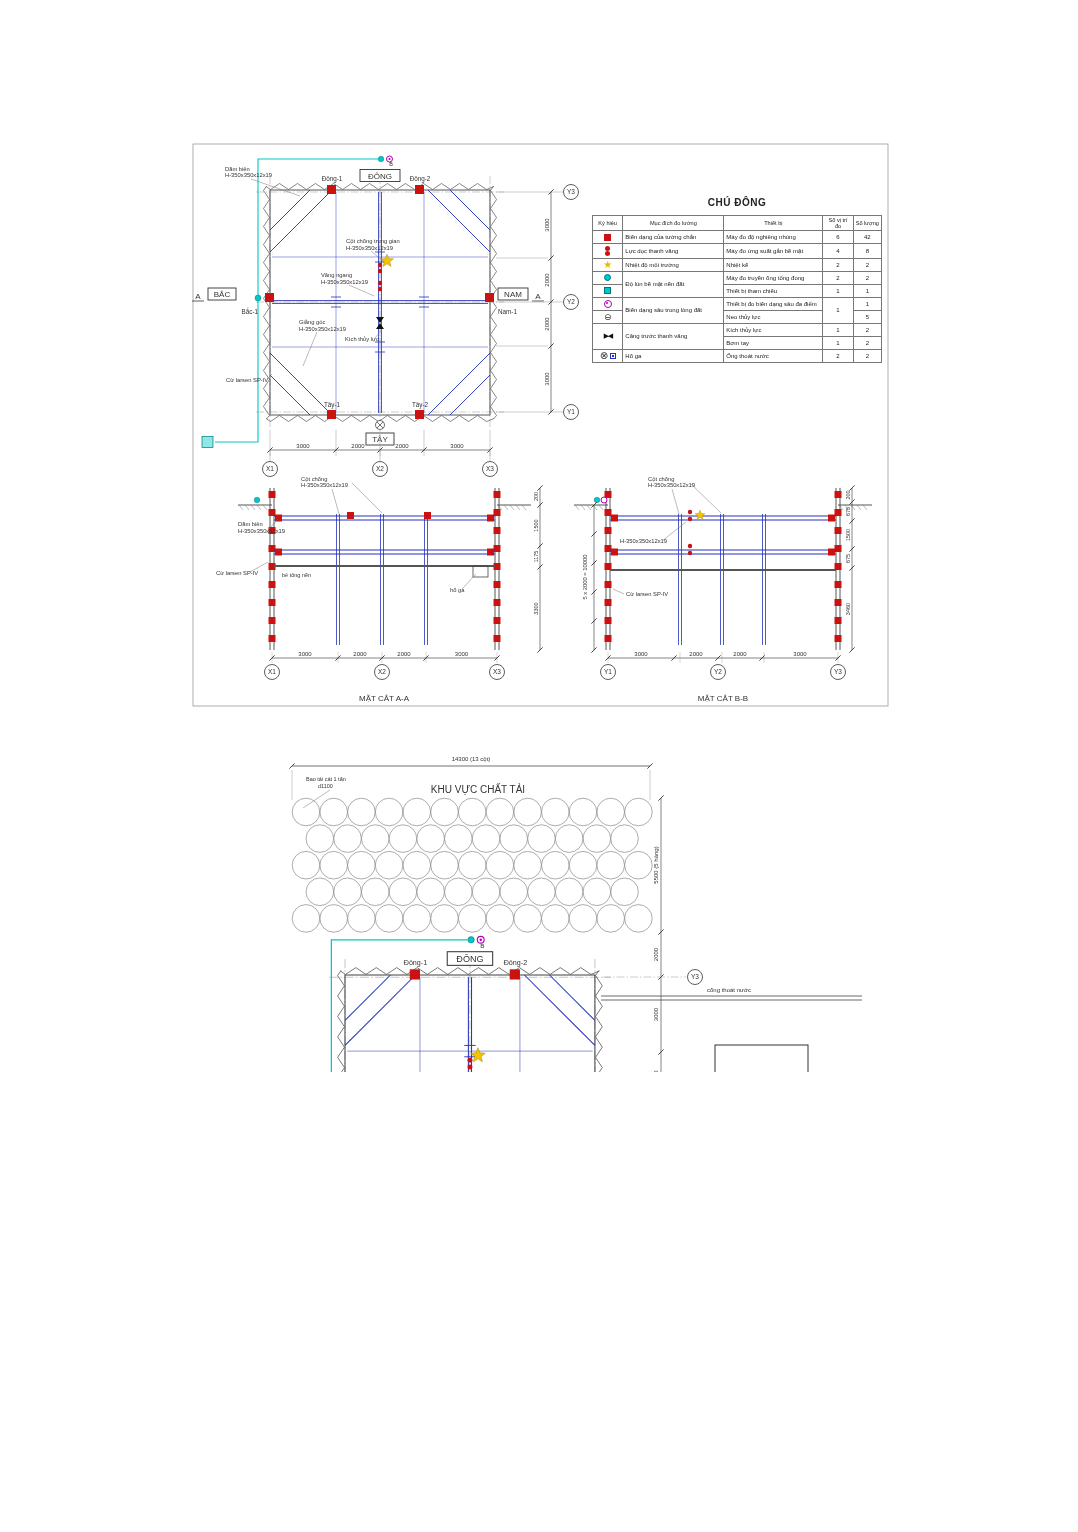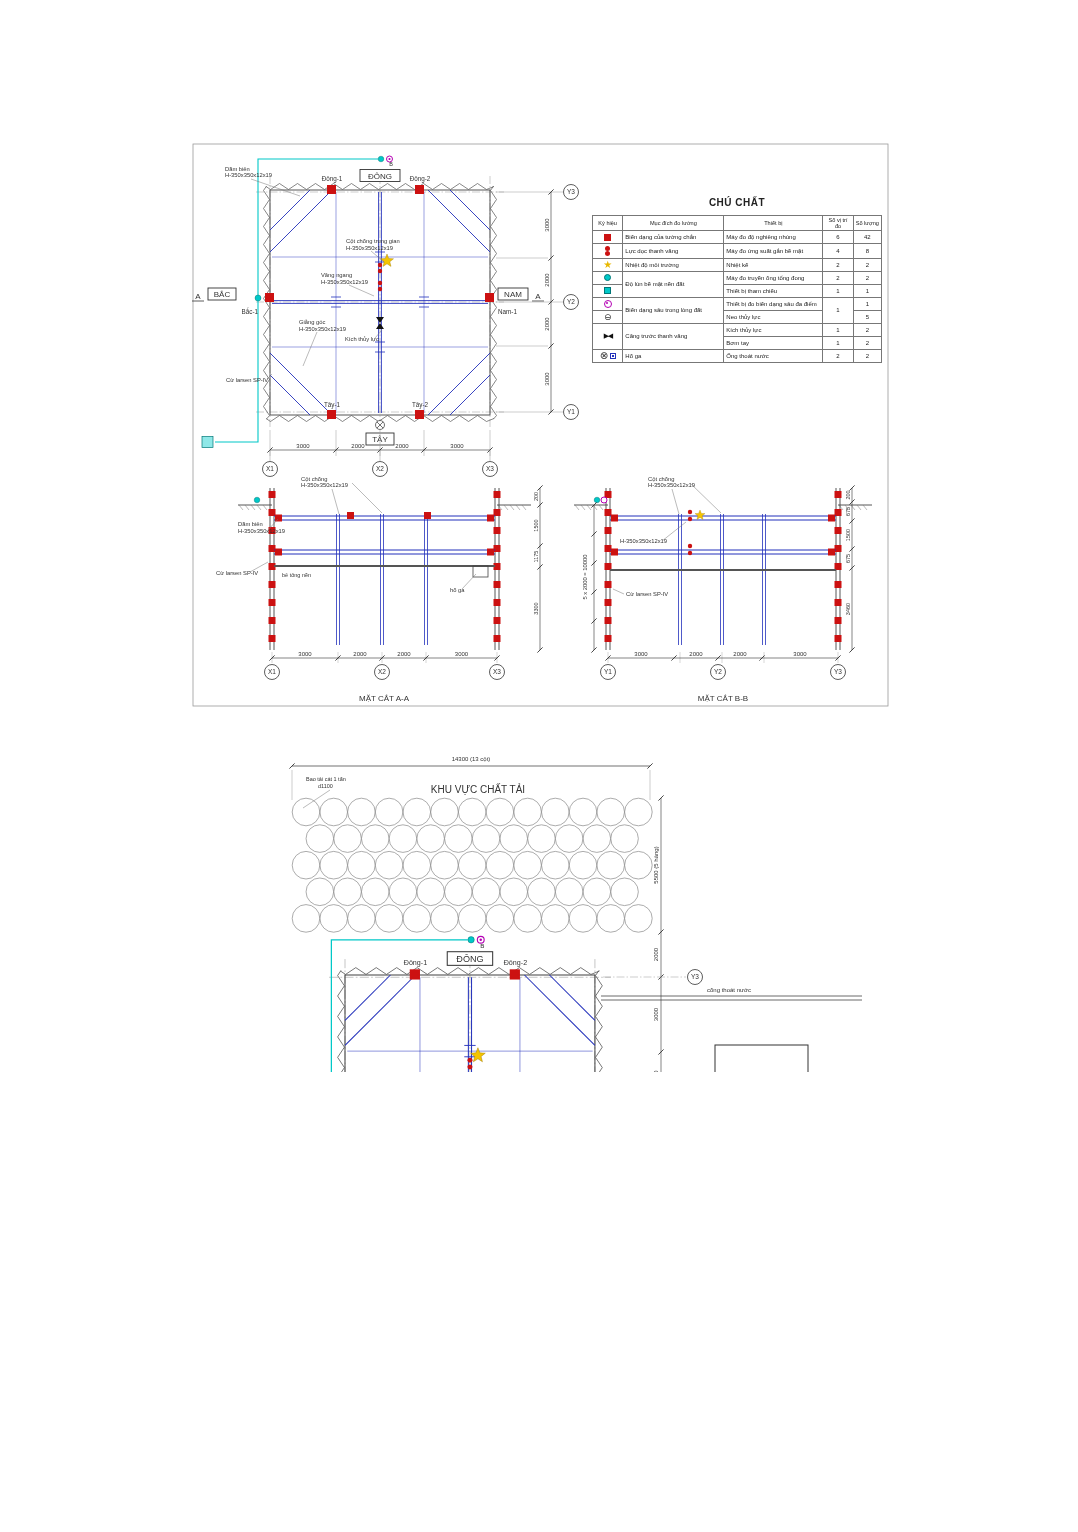--- a/index.html
+++ b/index.html
@@ -543,21 +543,21 @@
     <rect x="715" y="1045" width="93" height="133" fill="#fff" stroke="#333" stroke-width="1"></rect>
     <text x="761" y="1106" font-size="6.5" text-anchor="middle">Nhà điều hành</text>
     <text x="761" y="1115" font-size="6.5" text-anchor="middle">5000x7000</text>
     <text x="638" y="1157" font-size="6">cáp tín hiệu</text>
     <text x="769" y="1210" font-size="6" text-anchor="middle" transform="rotate(-90 769 1210)">cáp điện</text>
     <text x="762" y="1256" font-size="6" text-anchor="middle">nối với tủ điện</text>
   </g>
 </svg>
 
 <div class="legend">
-  <div class="lg-title">CHÚ CHẤT</div>
+  <div class="lg-title">CHÚ ĐÔNG</div>
   <table>
     <colgroup>
           <col style="width:30px">
           <col style="width:100px">
           <col style="width:98px">
           <col style="width:30px">
           <col style="width:28px">
         </colgroup>
     <tbody>
           <tr>

